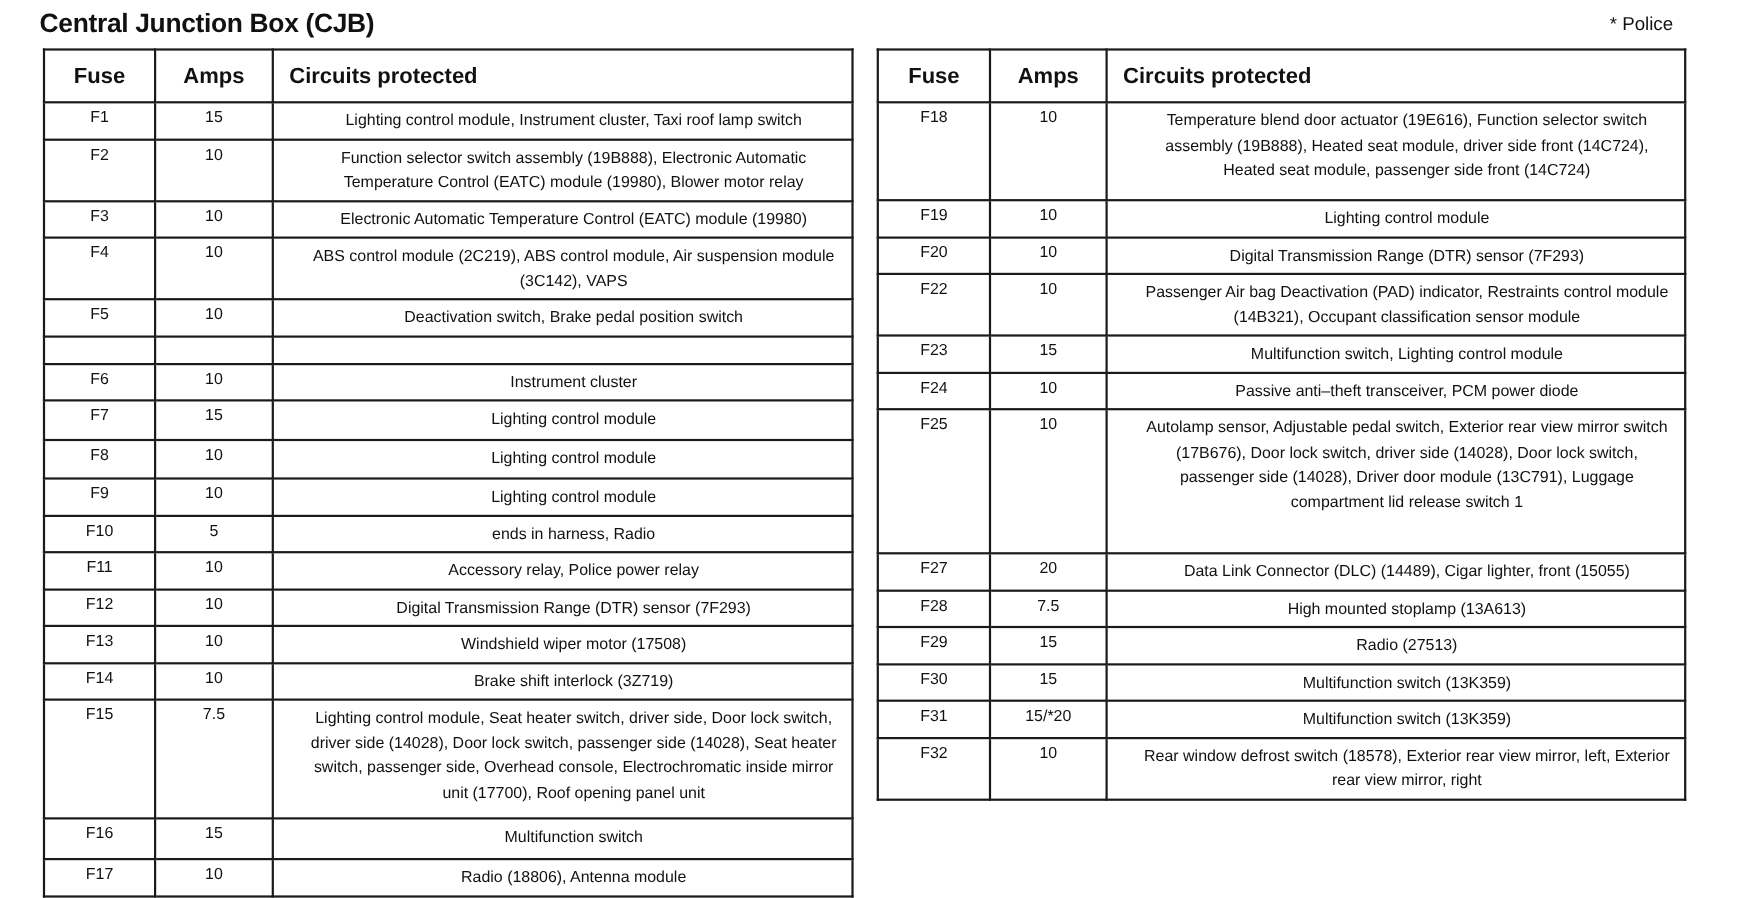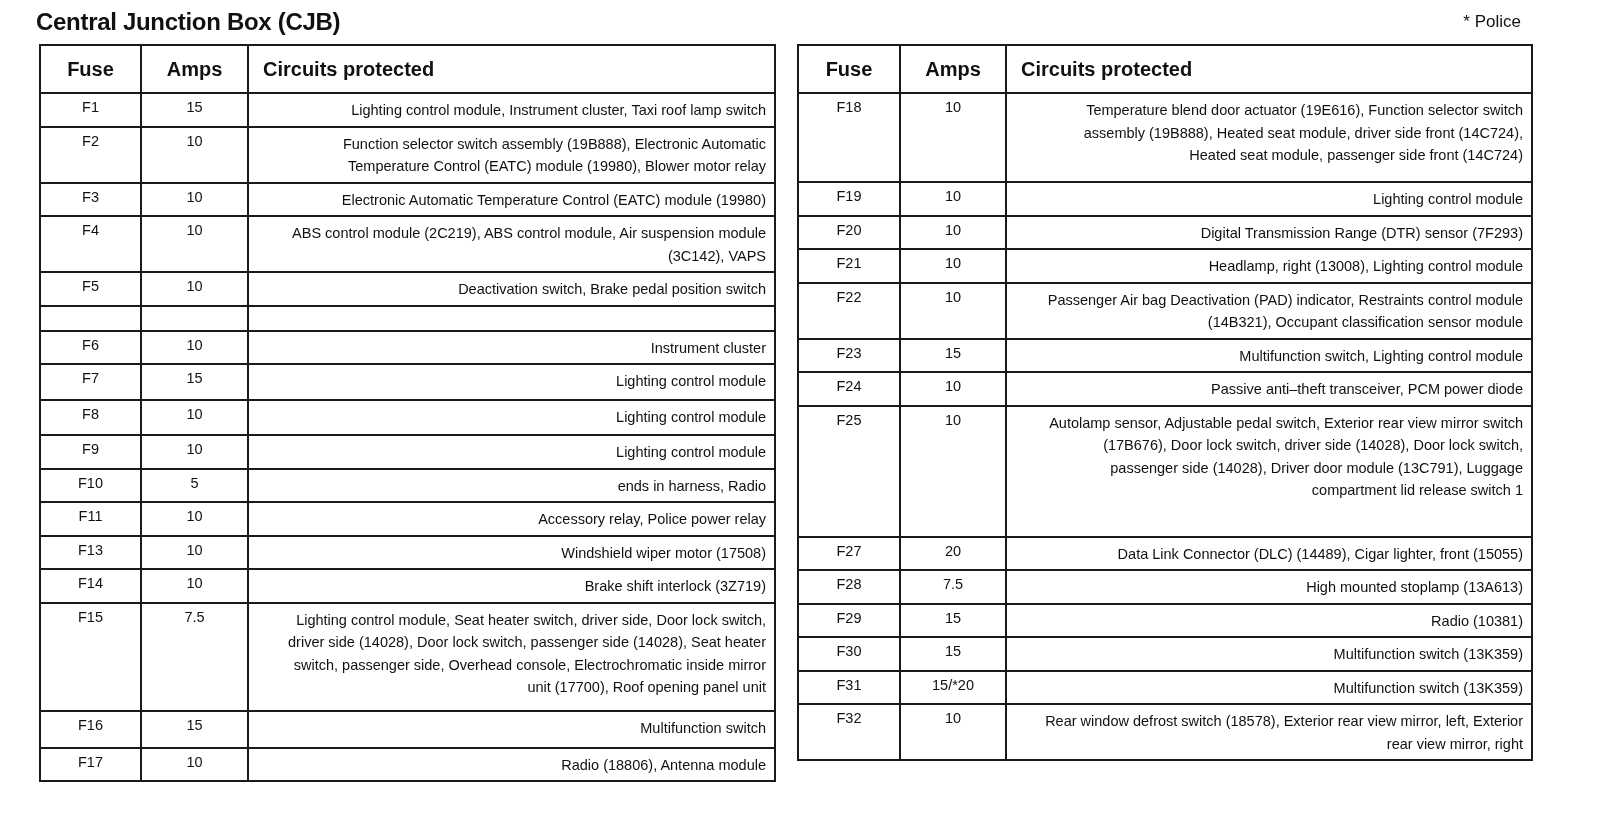--- a/index.html
+++ b/index.html
@@ -26,21 +26,21 @@
     border: 2px solid #1a1a1a;
     padding: 0;
     vertical-align: top;
   }
   table.fuses th {
     height: 46px; font-weight: bold; vertical-align: middle;
     font-size: 20px;
   }
   table.fuses th.c-circ { text-align: left; padding-left: 14px; }
   table.fuses td.c-fuse, table.fuses td.c-amps { text-align: center; padding-top: 5px; }
-  table.fuses td.c-circ { text-align: right; padding: 5px 8px 4px 28px; line-height: 22.5px; }
+  table.fuses td.c-circ { text-align: center; padding: 5px 8px 4px 28px; line-height: 22.5px; }
   #left-table { left: 39px; width: 735px; }
   #right-table { left: 797px; width: 734px; }
   #left-table col.k1 { width: 101px; } #left-table col.k2 { width: 107px; } #left-table col.k3 { width: 527px; }
   #right-table col.k1 { width: 102px; } #right-table col.k2 { width: 106px; } #right-table col.k3 { width: 526px; }
 </style>
 </head>
 <body>
 
 <div class="title">Central Junction Box (CJB)</div>
 <div class="note">* Police</div>
@@ -111,20 +111,25 @@
       </tr>
       <tr style="height: 29px;">
         <td class="c-fuse">F10</td>
         <td class="c-amps">5</td>
         <td class="c-circ">ends in harness, Radio</td>
       </tr>
       <tr style="height: 28px;">
         <td class="c-fuse">F11</td>
         <td class="c-amps">10</td>
         <td class="c-circ">Accessory relay, Police power relay</td>
+      </tr>
+      <tr style="height: 29px;">
+        <td class="c-fuse">F12</td>
+        <td class="c-amps">10</td>
+        <td class="c-circ">Digital Transmission Range (DTR) sensor (7F293)</td>
       </tr>
       <tr style="height: 28px;">
         <td class="c-fuse">F13</td>
         <td class="c-amps">10</td>
         <td class="c-circ">Windshield wiper motor (17508)</td>
       </tr>
       <tr style="height: 28px;">
         <td class="c-fuse">F14</td>
         <td class="c-amps">10</td>
         <td class="c-circ">Brake shift interlock (3Z719)</td>
@@ -169,25 +174,20 @@
       <tr style="height: 28px;">
         <td class="c-fuse">F19</td>
         <td class="c-amps">10</td>
         <td class="c-circ">Lighting control module</td>
       </tr>
       <tr style="height: 29px;">
         <td class="c-fuse">F20</td>
         <td class="c-amps">10</td>
         <td class="c-circ">Digital Transmission Range (DTR) sensor (7F293)</td>
       </tr>
-      <tr style="height: 27px;">
-        <td class="c-fuse">F21</td>
-        <td class="c-amps">10</td>
-        <td class="c-circ">Headlamp, right (13008), Lighting control module</td>
-      </tr>
       <tr style="height: 54px;">
         <td class="c-fuse">F22</td>
         <td class="c-amps">10</td>
         <td class="c-circ">Passenger Air bag Deactivation (PAD) indicator, Restraints control module (14B321), Occupant classification sensor module</td>
       </tr>
       <tr style="height: 29px; margin-top: 46px;">
         <td class="c-fuse">F23</td>
         <td class="c-amps">15</td>
         <td class="c-circ">Multifunction switch, Lighting control module</td>
       </tr>
@@ -207,21 +207,21 @@
         <td class="c-circ">Data Link Connector (DLC) (14489), Cigar lighter, front (15055)</td>
       </tr>
       <tr style="height: 29px;">
         <td class="c-fuse">F28</td>
         <td class="c-amps">7.5</td>
         <td class="c-circ">High mounted stoplamp (13A613)</td>
       </tr>
       <tr style="height: 26px;">
         <td class="c-fuse">F29</td>
         <td class="c-amps">15</td>
-        <td class="c-circ">Radio (10381)</td>
+        <td class="c-circ">Radio (27513)</td>
       </tr>
       <tr style="height: 29px;">
         <td class="c-fuse">F30</td>
         <td class="c-amps">15</td>
         <td class="c-circ">Multifunction switch (13K359)</td>
       </tr>
       <tr style="height: 28px;">
         <td class="c-fuse">F31</td>
         <td class="c-amps">15/*20</td>
         <td class="c-circ">Multifunction switch (13K359)</td>

